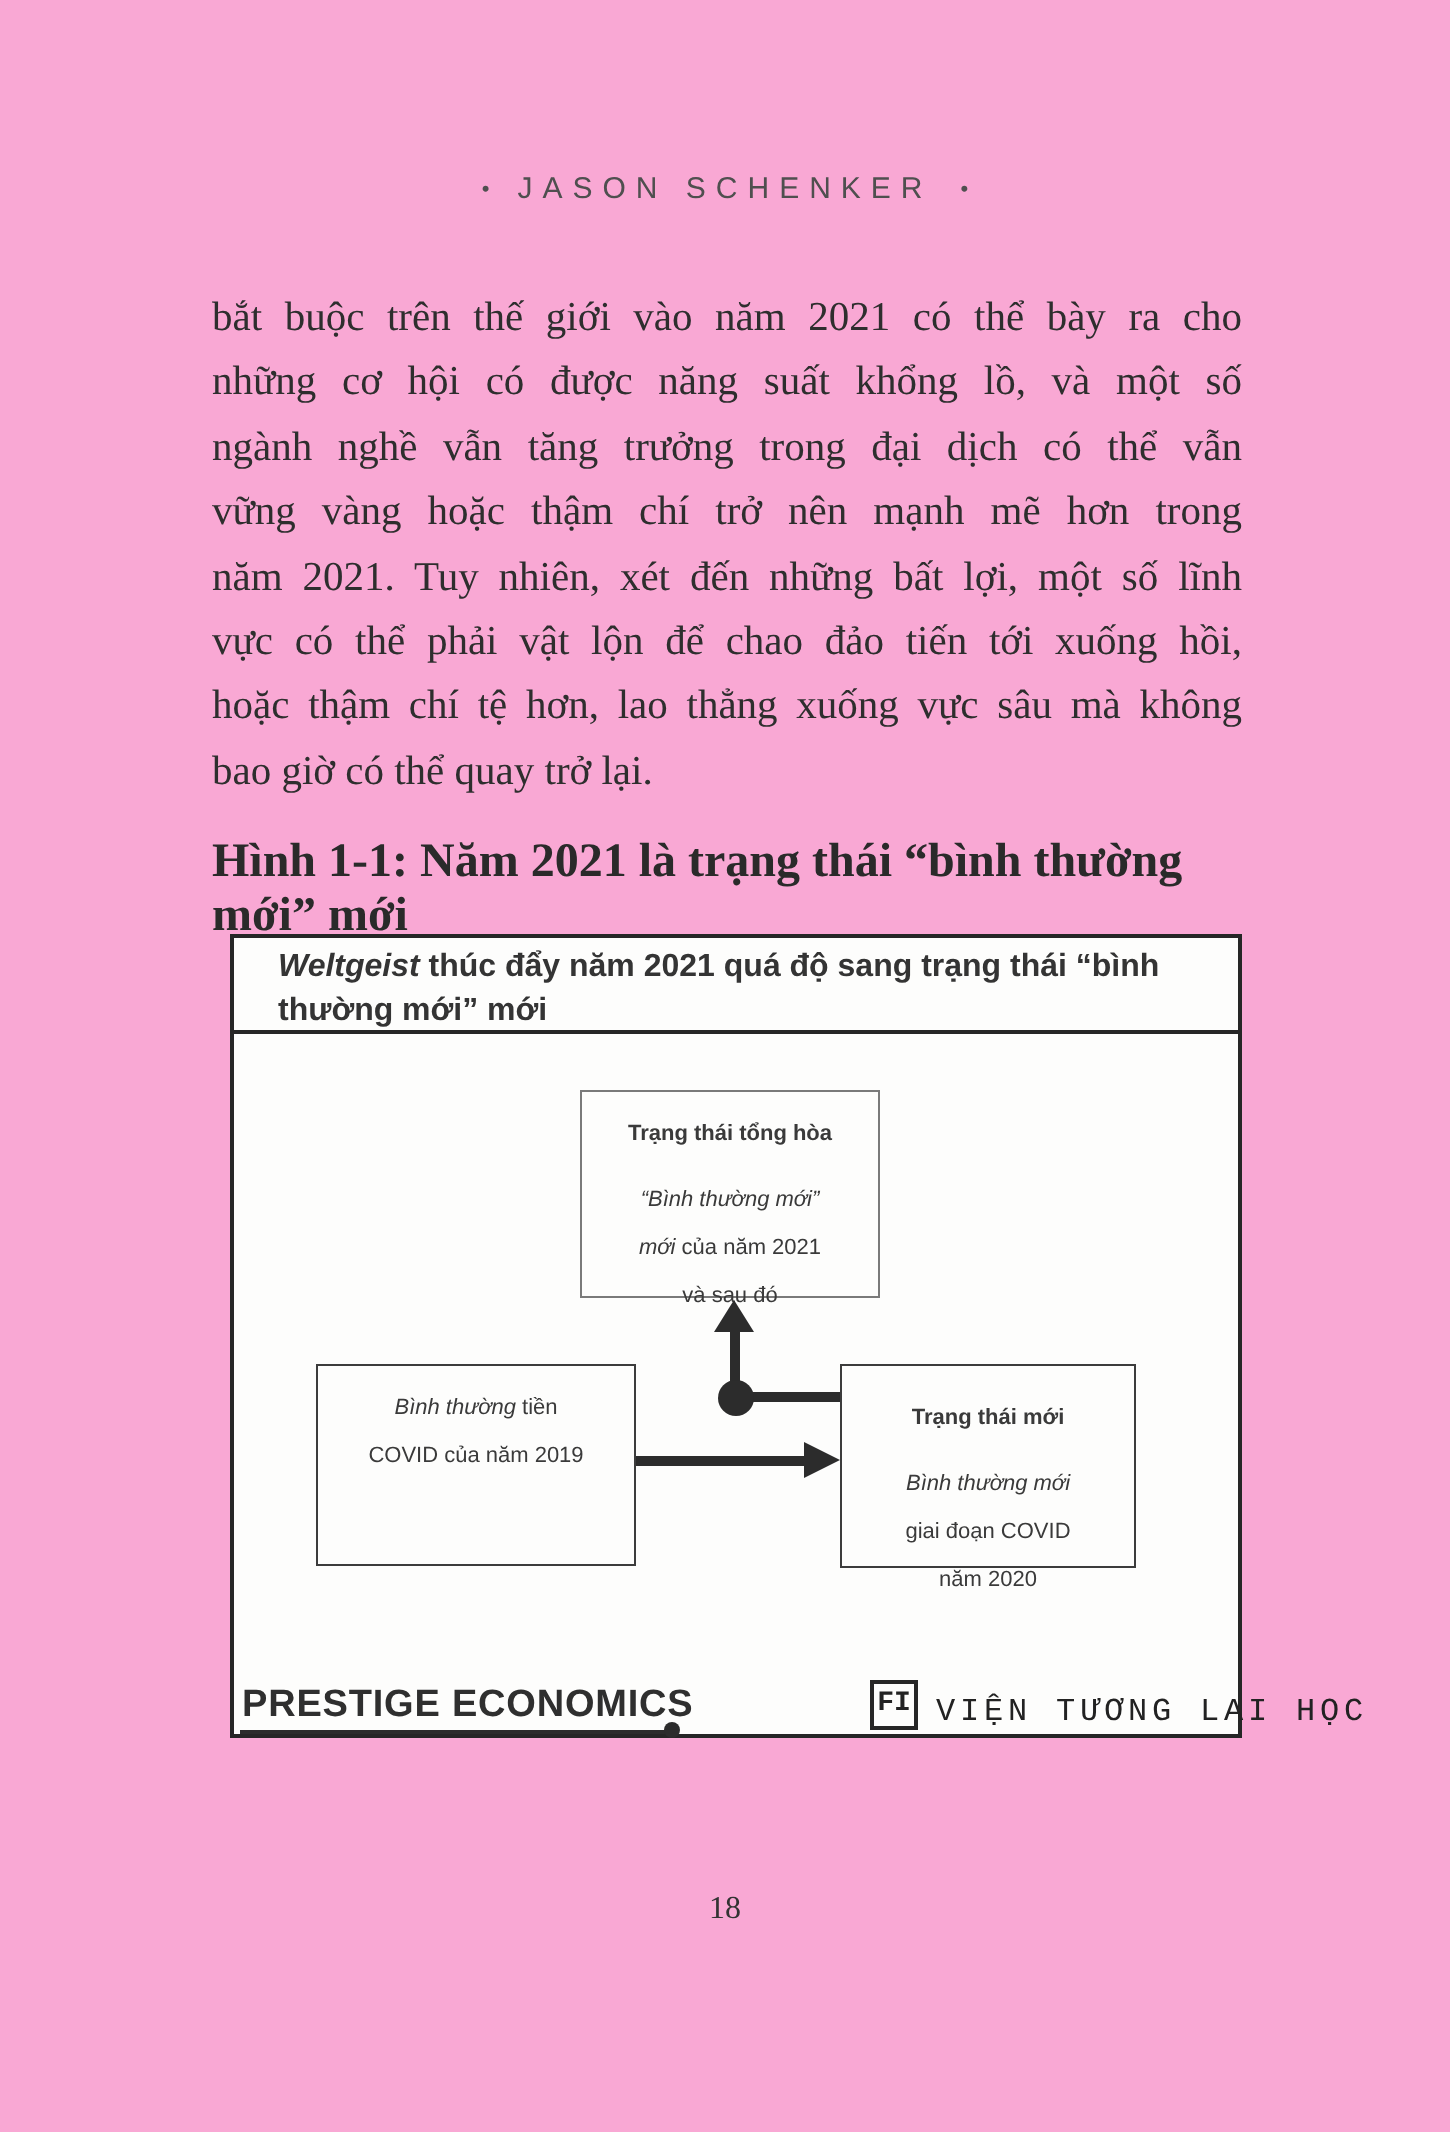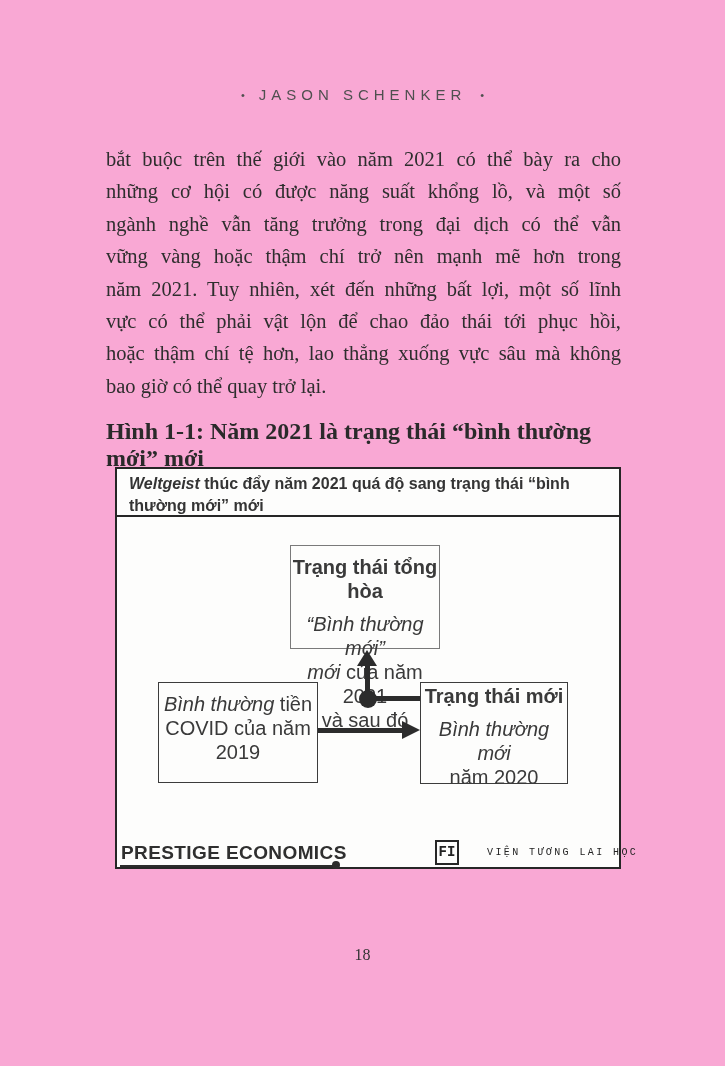--- a/index.html
+++ b/index.html
@@ -59,42 +59,42 @@
     border: 2.5px solid #262626;
     background: #fdfdfc;
     font-family: "Liberation Sans", sans-serif;
     color: #333;
   }
   .figure-header {
     position: absolute;
     left: 0; right: 0; top: 0;
     height: 48px;
     border-bottom: 2px solid #262626;
-    padding: 4px 9px 0 12px;
+    padding: 4px 9px 0 22px;
     font-size: 16px;
     line-height: 22px;
     font-weight: bold;
     color: #343434;
   }
   .figure-header .it { font-style: italic; }
 
   .state-box {
     position: absolute;
     background: #fdfdfc;
     text-align: center;
-    font-size: 20px;
+    font-size: 11px;
     line-height: 24px;
     color: #3a3a3a;
   }
   .state-box .box-title { font-weight: bold; margin-bottom: 9px; }
   .state-box .it { font-style: italic; }
 
   .box-synthesis { left: 173px; top: 76px;  width: 150px; height: 104px; border: 1.2px solid #7a7a7a; padding-top: 9px; }
   .box-initial   { left: 41px;  top: 213px; width: 160px; height: 101px; border: 1.5px solid #3c3c3c; padding-top: 9px; }
-  .box-new       { left: 303px; top: 213px; width: 148px; height: 102px; border: 1.5px solid #3c3c3c; padding-top: 1px; }
+  .box-new       { left: 303px; top: 213px; width: 148px; height: 102px; border: 1.5px solid #3c3c3c; padding-top: 14px; }
 
   
   .conn { position: absolute; background: #2c2c2c; }
   .v-stem   { left: 248px; top: 196px; width: 5px;  height: 36px; }
   .j-line   { left: 251px; top: 227px; width: 52px; height: 5px; }
   .h-stem   { left: 201px; top: 259px; width: 86px; height: 5px; }
   .arrowhead-up {
     position: absolute; left: 240px; top: 181px;
     width: 0; height: 0;
     border-left: 10px solid transparent;
@@ -127,22 +127,22 @@
     position: absolute; left: 318px; top: 371px;
     width: 24px; height: 25px;
     border: 2px solid #262626;
     font-family: "Liberation Mono", monospace;
     font-weight: bold; font-size: 14px; line-height: 21px;
     text-align: center; color: #222;
   }
   .institute-text {
     position: absolute; left: 351px; top: 378px;
     font-family: "Liberation Mono", monospace;
-    font-size: 10px; letter-spacing: 2.4px;
-    color: #222; white-space: nowrap; margin-left: 19px;
+    font-size: 16px; letter-spacing: 2.4px;
+    color: #222; white-space: nowrap;
   }
 
   
   .page-number {
     position: absolute; left: 0; right: 0; top: 946px;
     text-align: center;
     font-size: 16px; color: #333;
   }
 </style>
 </head>
@@ -153,21 +153,21 @@
   <div class="running-header">
     <span class="bullet">•</span><span class="title">JASON SCHENKER</span><span class="bullet">•</span>
   </div>
 
   <div class="body-paragraph">
     <div class="body-line">bắt buộc trên thế giới vào năm 2021 có thể bày ra cho</div>
     <div class="body-line">những cơ hội có được năng suất khổng lồ, và một số</div>
     <div class="body-line">ngành nghề vẫn tăng trưởng trong đại dịch có thể vẫn</div>
     <div class="body-line">vững vàng hoặc thậm chí trở nên mạnh mẽ hơn trong</div>
     <div class="body-line">năm 2021. Tuy nhiên, xét đến những bất lợi, một số lĩnh</div>
-    <div class="body-line">vực có thể phải vật lộn để chao đảo thái tới phục hồi,</div>
+    <div class="body-line">vực có thể phải vật lộn để chao đảo tiến tới xuống hồi,</div>
     <div class="body-line">hoặc thậm chí tệ hơn, lao thẳng xuống vực sâu mà không</div>
     <div class="body-line last">bao giờ có thể quay trở lại.</div>
   </div>
 
   <div class="figure-caption">Hình 1-1: Năm 2021 là trạng thái “bình thường mới” mới</div>
 
   <div class="figure">
 
     <div class="figure-header">
       <span class="it">Weltgeist</span><span> thúc đẩy năm 2021 quá độ sang trạng thái “bình thường mới” mới</span>
@@ -181,20 +181,21 @@
     </div>
 
     <div class="state-box box-initial">
       <div><span class="it">Bình thường</span><span> tiền</span></div>
       <div>COVID của năm 2019</div>
     </div>
 
     <div class="state-box box-new">
       <div class="box-title">Trạng thái mới</div>
       <div><span class="it">Bình thường mới</span></div>
+      <div>giai đoạn COVID</div>
       <div>năm 2020</div>
     </div>
 
     <div class="conn v-stem"></div>
     <div class="arrowhead-up"></div>
     <div class="conn j-line"></div>
     <div class="junction-dot"></div>
     <div class="conn h-stem"></div>
     <div class="arrowhead-right"></div>
 

